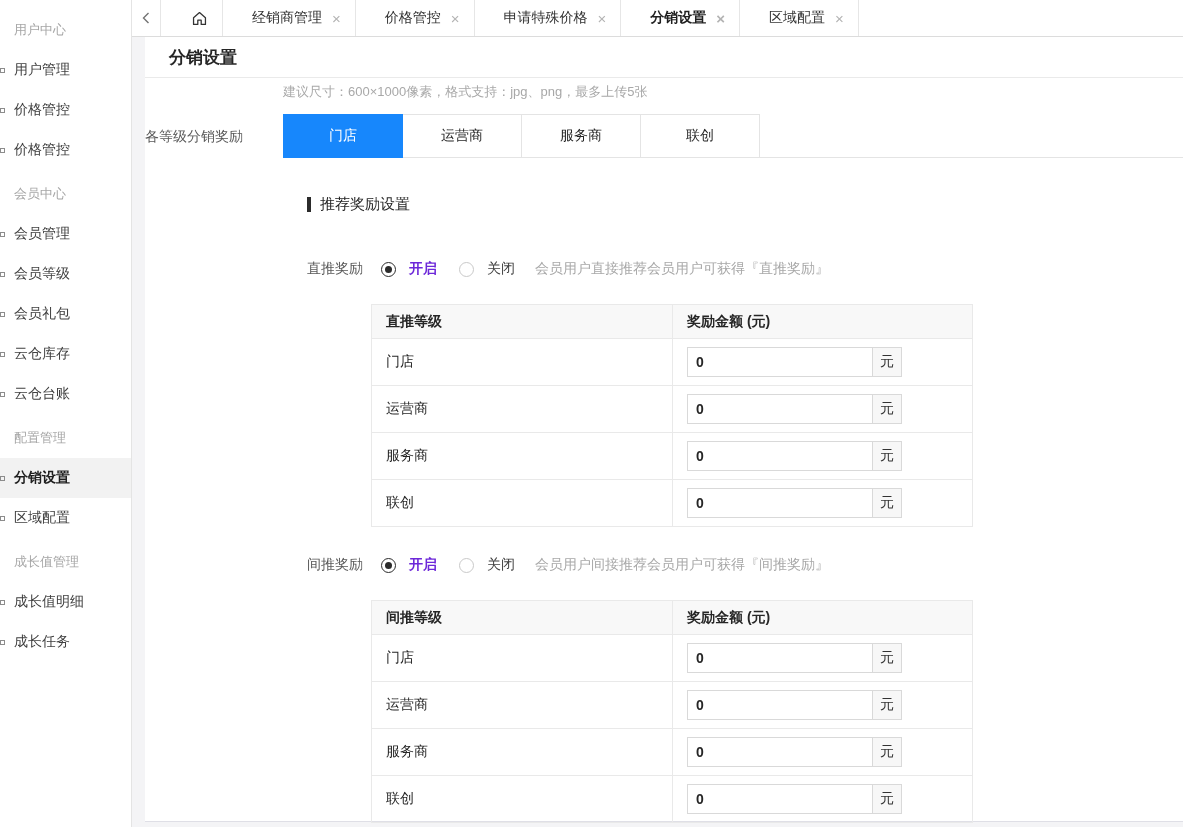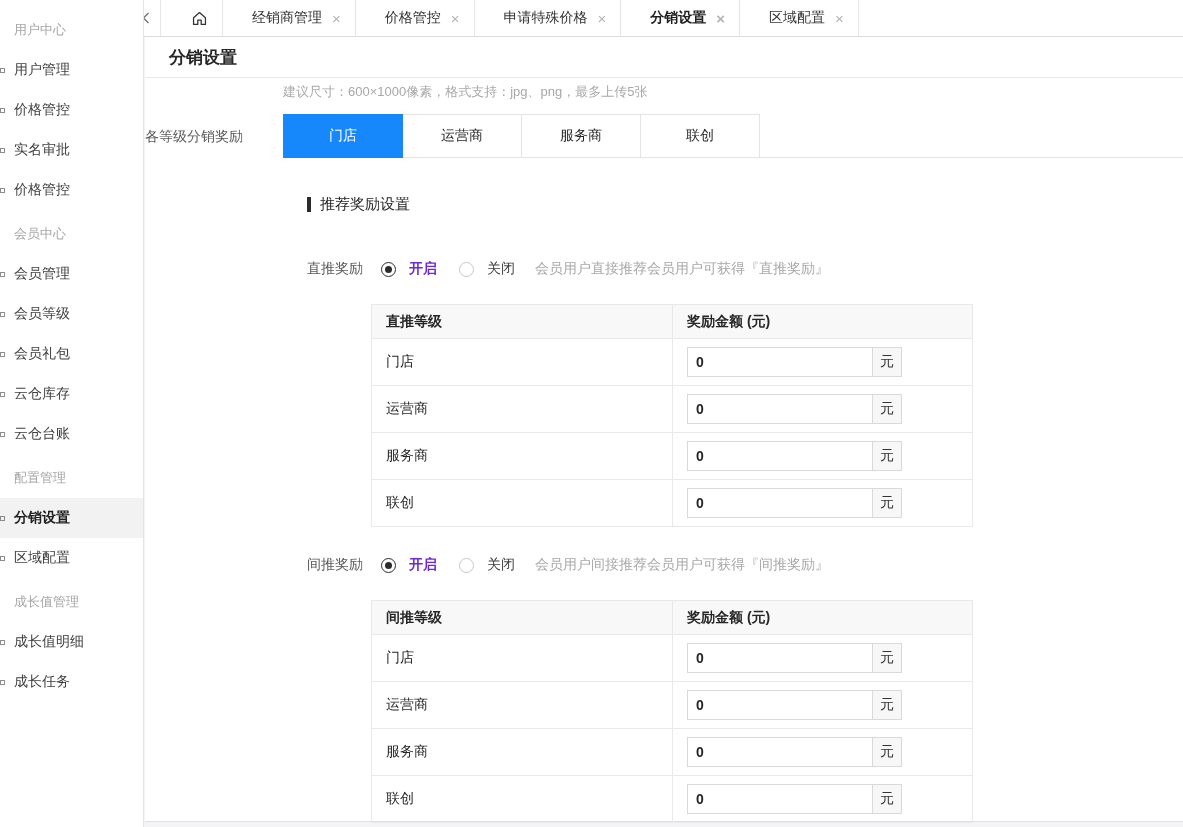--- a/index.html
+++ b/index.html
@@ -3,21 +3,21 @@
 <meta charset="utf-8">
 <style>
   * { margin:0; padding:0; box-sizing:border-box; }
   html,body { width:1183px; height:827px; overflow:hidden; }
   body {
     font-family:"Liberation Sans","DejaVu Sans",sans-serif;
     background:#f4f4f6; color:#262626; position:relative; font-size:14px;
   }
   
   .sidebar {
-    position:absolute; left:0; top:0; width:144px; height:827px;
+    position:absolute; left:0; top:0; width:132px; height:827px;
     background:#fff; border-right:1px solid #e4e4e4; z-index:3; padding-top:10px;
   }
   .side-section-title {
     height:40px; display:flex; align-items:center; padding-left:14px;
     color:#a6a6a6; font-size:13px;
   }
   .side-section + .side-section .side-section-title { margin-top:4px; }
   .side-item {
     height:40px; display:flex; align-items:center; 
     color:#404040; cursor:pointer; position:relative;
@@ -112,24 +112,20 @@
 <div class="sidebar">
   <div class="side-section">
     <div class="side-section-title">用户中心</div>
     <div class="side-item">
         <span class="bullet"></span>
         <span>用户管理</span>
       </div>
     <div class="side-item">
         <span class="bullet"></span>
         <span>价格管控</span>
-      </div>
-    <div class="side-item">
-        <span class="bullet"></span>
-        <span>实名审批</span>
       </div>
     <div class="side-item">
         <span class="bullet"></span>
         <span>价格管控</span>
       </div>
   </div>
   <div class="side-section">
     <div class="side-section-title">会员中心</div>
     <div class="side-item">
         <span class="bullet"></span>

